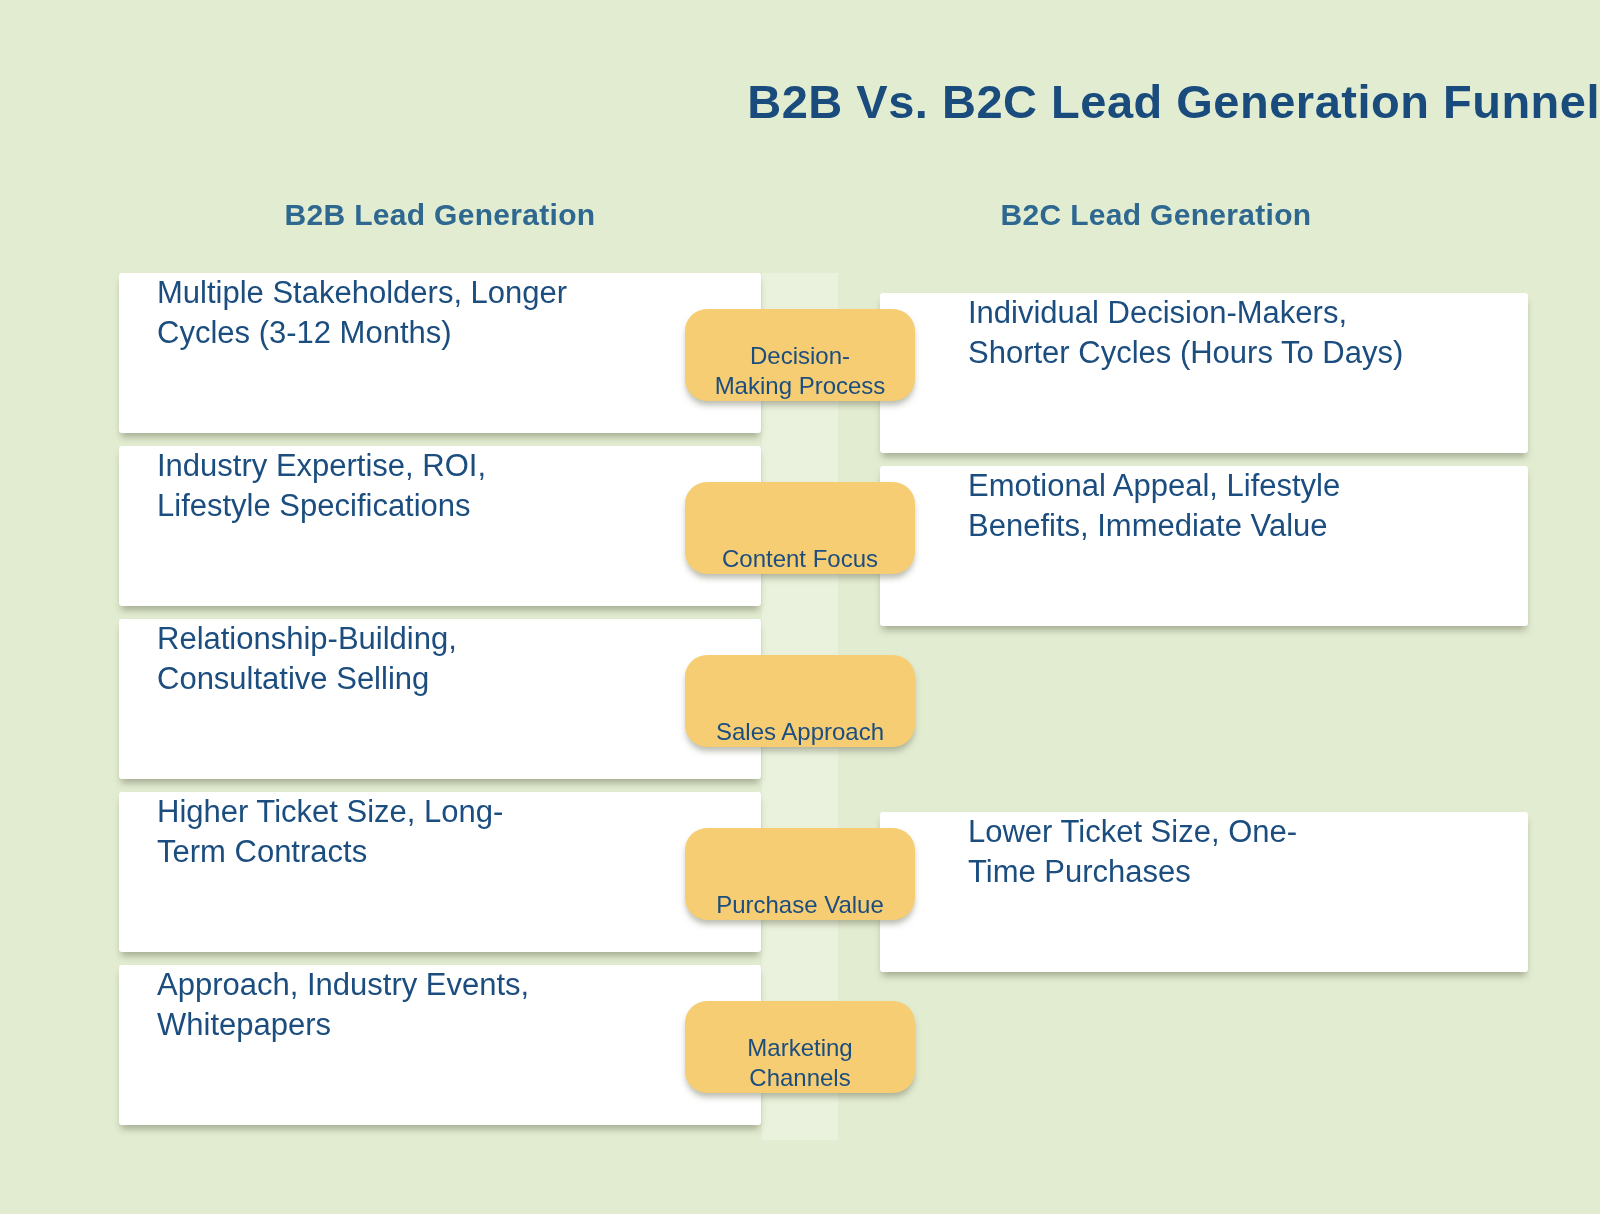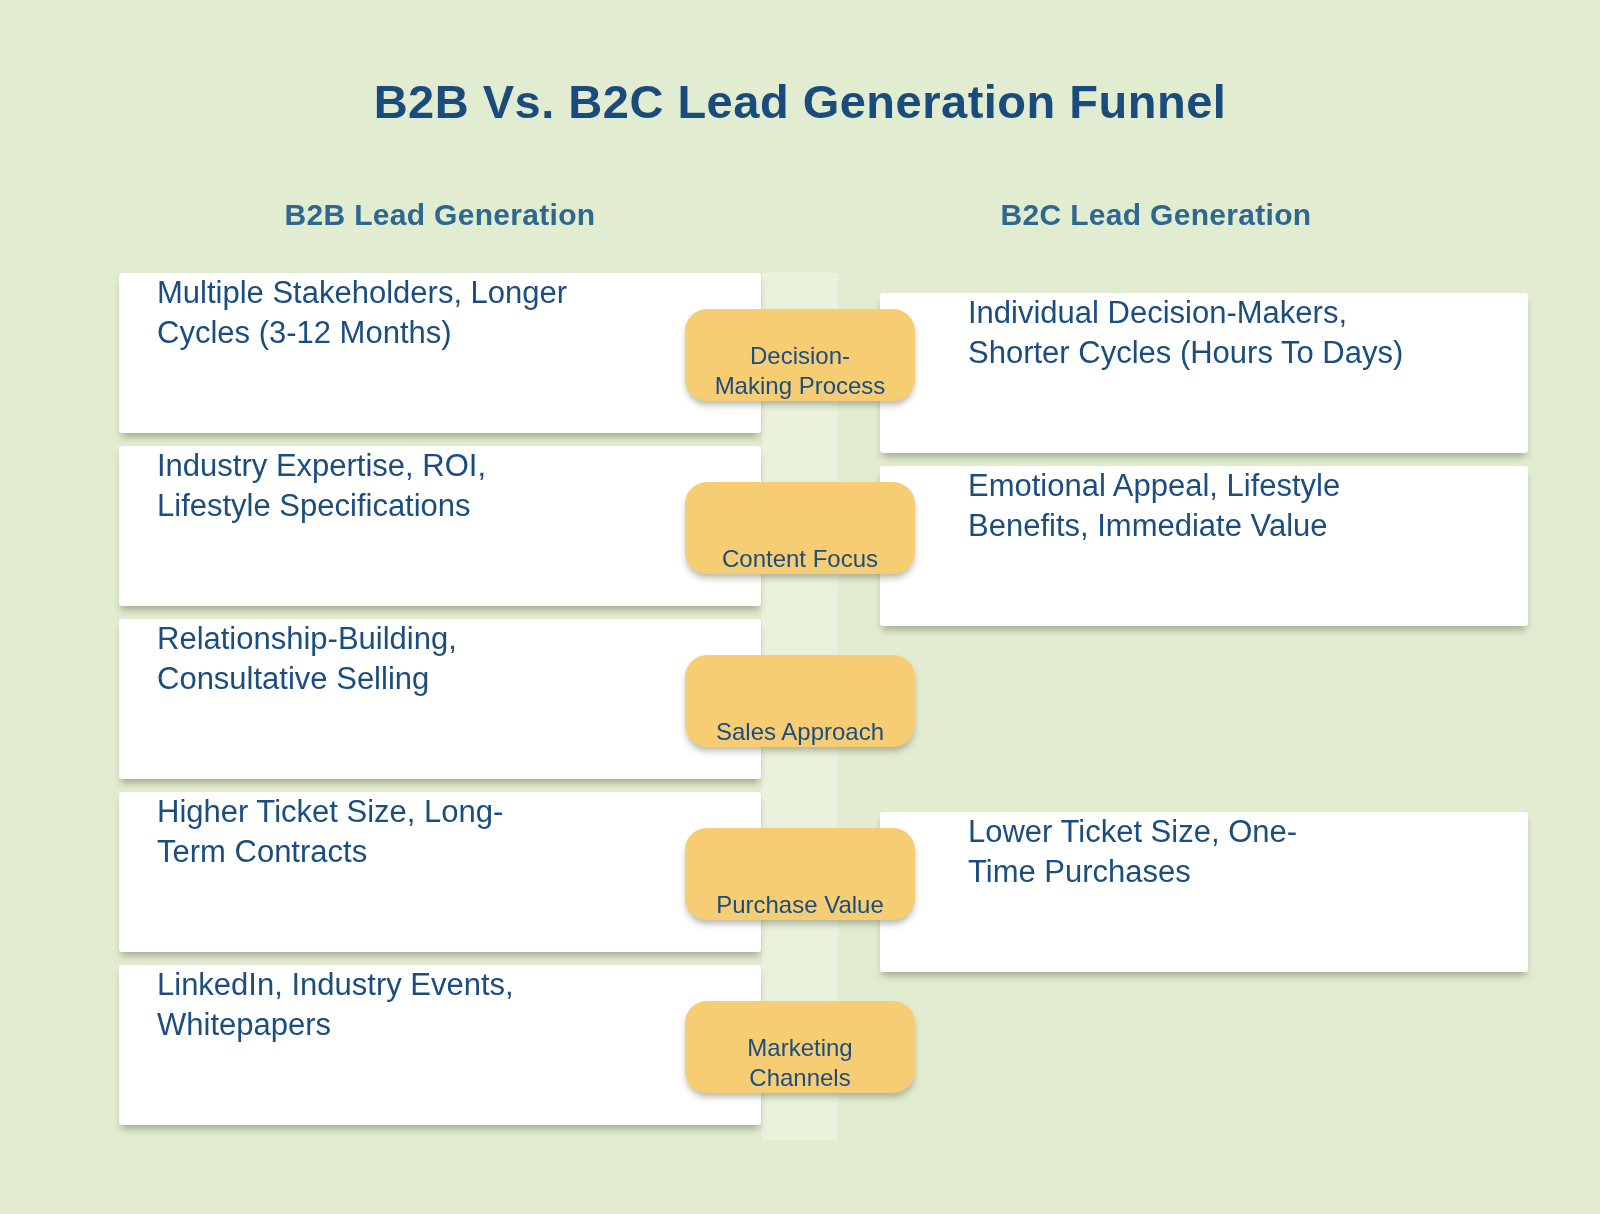--- a/index.html
+++ b/index.html
@@ -23,21 +23,21 @@
     position:absolute;
     inset:0;
     width:1600px;
     height:1214px;
   }
   .title{
     position:absolute;
     top:74px;
     left:0;
     width:1600px;
-    text-align:center;
+    text-align:right;
     font-size:47px;
     font-weight:700;
     letter-spacing:0.5px;
     color:var(--title-color);
   }
   .col-header{
     position:absolute;
     top:198px;
     text-align:center;
     font-size:30px;
@@ -171,21 +171,21 @@
       <p>Lower Ticket Size, One-
 Time Purchases</p>
     </div>
     <div class="pill">
       <span>Purchase Value</span>
     </div>
   </section>
 
   <section class="row r5">
     <div class="card b2b">
-      <p>LinkedIn, Industry Events,
+      <p>Approach, Industry Events,
 Whitepapers</p>
     </div>
     <div class="pill">
       <span>Marketing
 Channels</span>
     </div>
   </section>
 
 </div>
 

